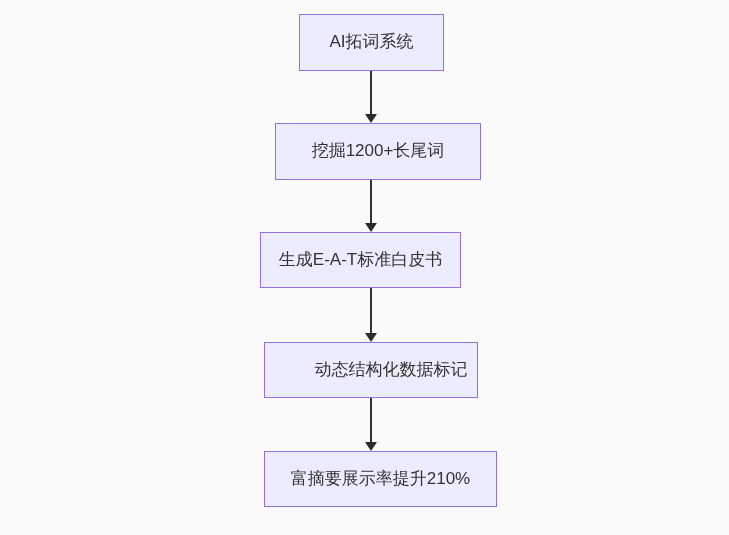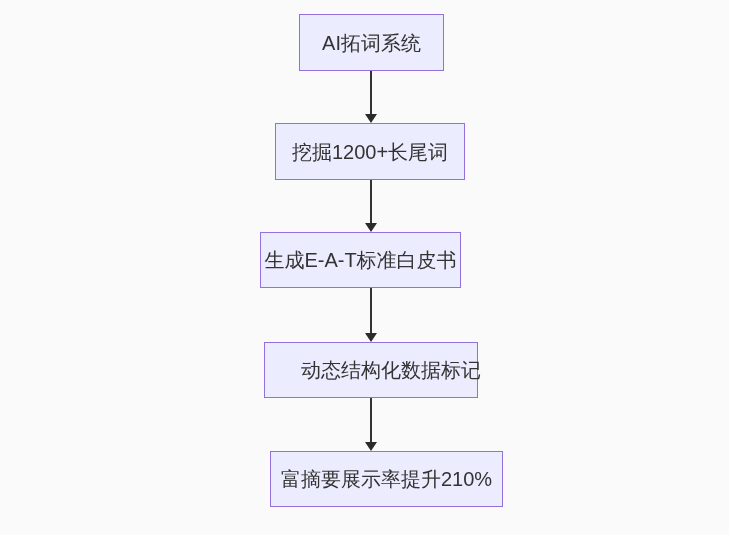--- a/index.html
+++ b/index.html
@@ -14,33 +14,33 @@
     height: 535px;
     background: #fafafa;
     overflow: hidden;
   }
   .node {
     position: absolute;
     box-sizing: border-box;
     background: #ECECFF;
     border: 1.5px solid #9370DB;
     color: #333333;
-    font-size: 20px;
+    font-size: 17px;
     display: flex;
     align-items: center;
     justify-content: center;
     text-align: center;
     line-height: 1.2;
     white-space: nowrap;
   }
   .node-1 { left: 299px; top: 14px;  width: 145px; height: 57px; }
-  .node-2 { left: 275px; top: 123px; width: 190px; height: 57px; }
+  .node-2 { left: 275px; top: 123px; width: 206px; height: 57px; }
   .node-3 { left: 260px; top: 232px; width: 201px; height: 56px; }
   .node-4 { left: 264px; top: 342px; width: 214px; height: 56px; padding-left: 40px; }
-  .node-5 { left: 270px; top: 451px; width: 233px; height: 56px; }
+  .node-5 { left: 264px; top: 451px; width: 233px; height: 56px; }
 
   .edge {
     position: absolute;
     left: 364px;           
     width: 14px;
     display: flex;
     flex-direction: column;
     align-items: center;
   }
   .edge-1 { top: 71px;  height: 52px; }

